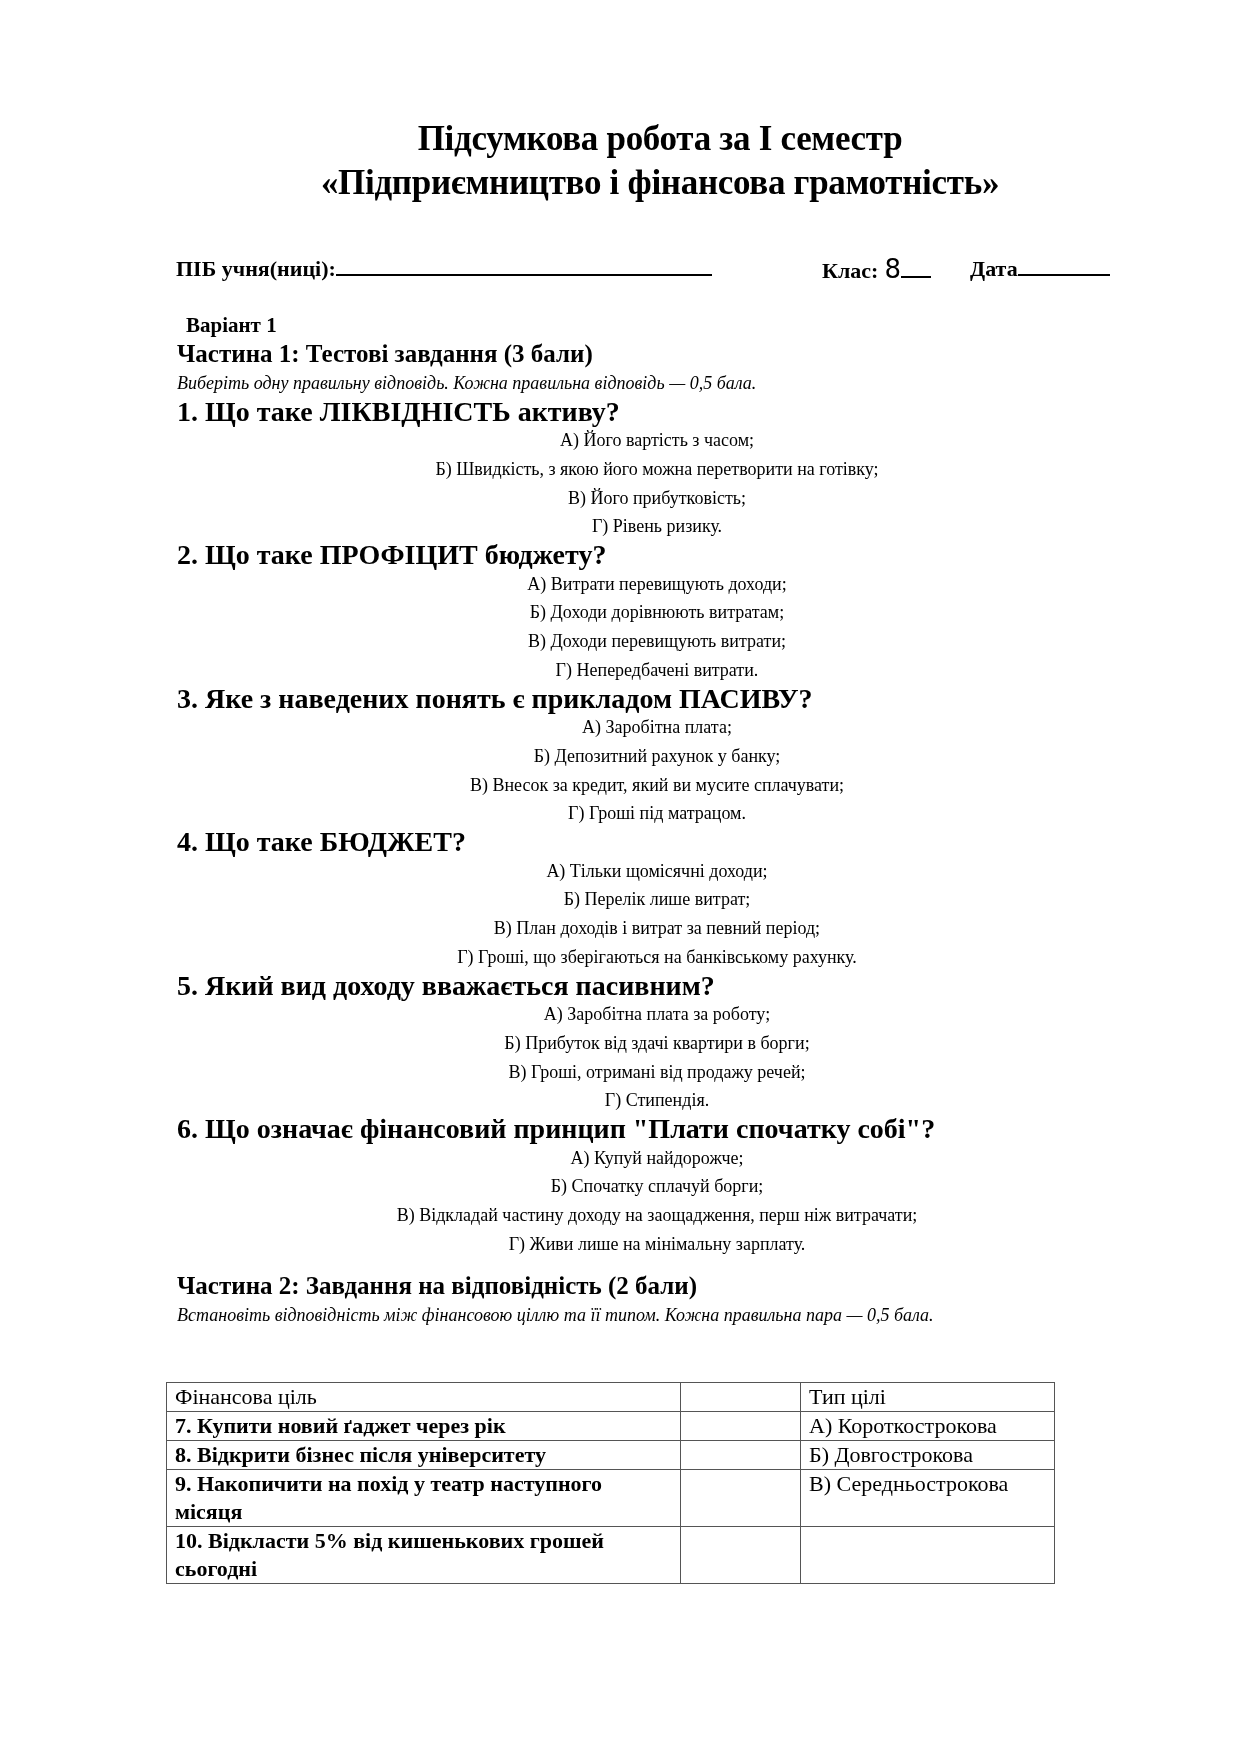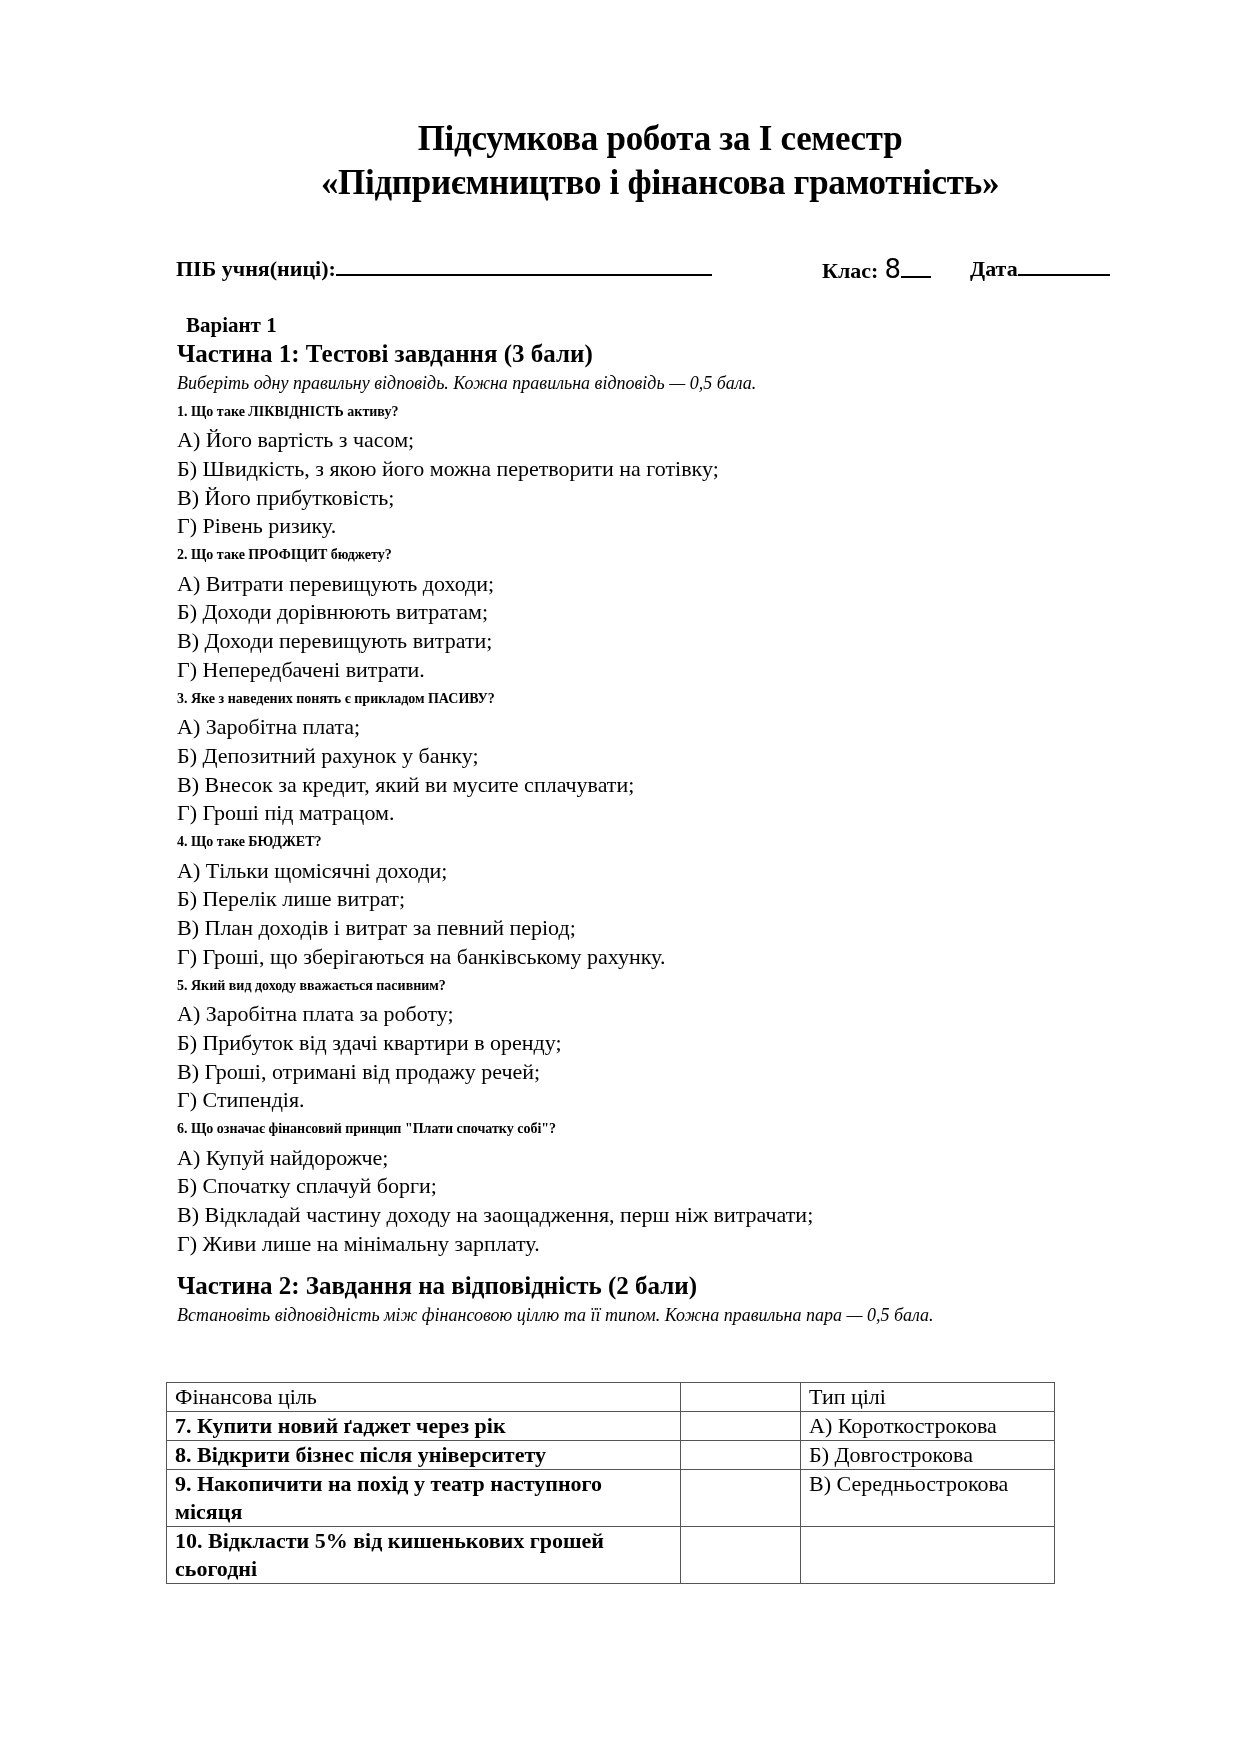--- a/index.html
+++ b/index.html
@@ -11,22 +11,22 @@
   .title.l2 { top: 161px; }
   .info { position: absolute; top: 254px; left: 176px; font-size: 22px; font-weight: bold; white-space: nowrap; }
   .info .blank { display: inline-block; border-bottom: 2px solid #000; height: 20px; vertical-align: baseline; }
   .info .grade-label { position: absolute; left: 646px; top: 0; }
   .info .grade-val { font-family: "DejaVu Sans", sans-serif; font-weight: normal; font-size: 26px; margin-left: 6px; }
   .info .date-label { position: absolute; left: 794px; top: 0; }
   .content { position: absolute; left: 177px; top: 311px; width: 960px; font-size: 22px; line-height: 28.7px; }
   .variant { font-weight: bold; font-size: 21px; padding-left: 9px; line-height: 28px; }
   .part-title { font-weight: bold; font-size: 25px; line-height: 30px; }
   .instr { font-style: italic; font-size: 18px; line-height: 28.5px; }
-  .q { font-weight: bold; font-size: 14px; }
-  .opt { font-size: 22px; }
+  .q { font-weight: bold; font-size: 28px; }
+  .opt { font-size: 18px; text-align: center; }
   .part2 { margin-top: 12px; }
   table.match { position: absolute; left: 166px; top: 1382px; border-collapse: collapse; font-size: 22px; line-height: 28px; }
   table.match td { border: 1.5px solid #555; padding: 0 8px; vertical-align: top; margin-left: 20px; }
   table.match td.c1 { width: 497px; }
   table.match td.c2 { width: 103px; }
   table.match td.c3 { width: 237px; }
   table.match .bold { font-weight: bold; }
 </style>
 </head>
 <body>
@@ -73,21 +73,21 @@
       <div>
         <div class="q">4. Що таке БЮДЖЕТ?</div>
         <div class="opt">А) Тільки щомісячні доходи;</div>
         <div class="opt">Б) Перелік лише витрат;</div>
         <div class="opt">В) План доходів і витрат за певний період;</div>
         <div class="opt">Г) Гроші, що зберігаються на банківському рахунку.</div>
       </div>
       <div>
         <div class="q">5. Який вид доходу вважається пасивним?</div>
         <div class="opt">А) Заробітна плата за роботу;</div>
-        <div class="opt">Б) Прибуток від здачі квартири в оренду;</div>
+        <div class="opt">Б) Прибуток від здачі квартири в борги;</div>
         <div class="opt">В) Гроші, отримані від продажу речей;</div>
         <div class="opt">Г) Стипендія.</div>
       </div>
       <div>
         <div class="q">6. Що означає фінансовий принцип "Плати спочатку собі"?</div>
         <div class="opt">А) Купуй найдорожче;</div>
         <div class="opt">Б) Спочатку сплачуй борги;</div>
         <div class="opt">В) Відкладай частину доходу на заощадження, перш ніж витрачати;</div>
         <div class="opt">Г) Живи лише на мінімальну зарплату.</div>
       </div>

